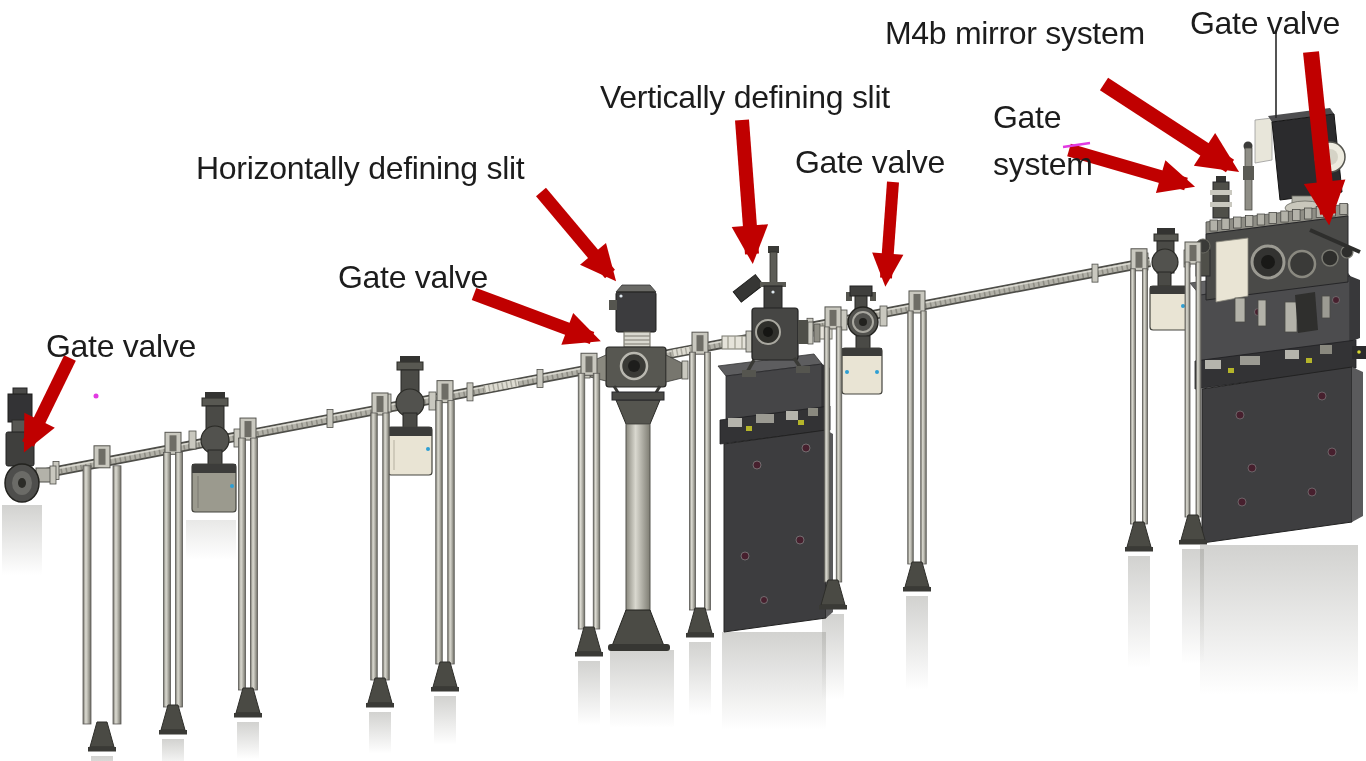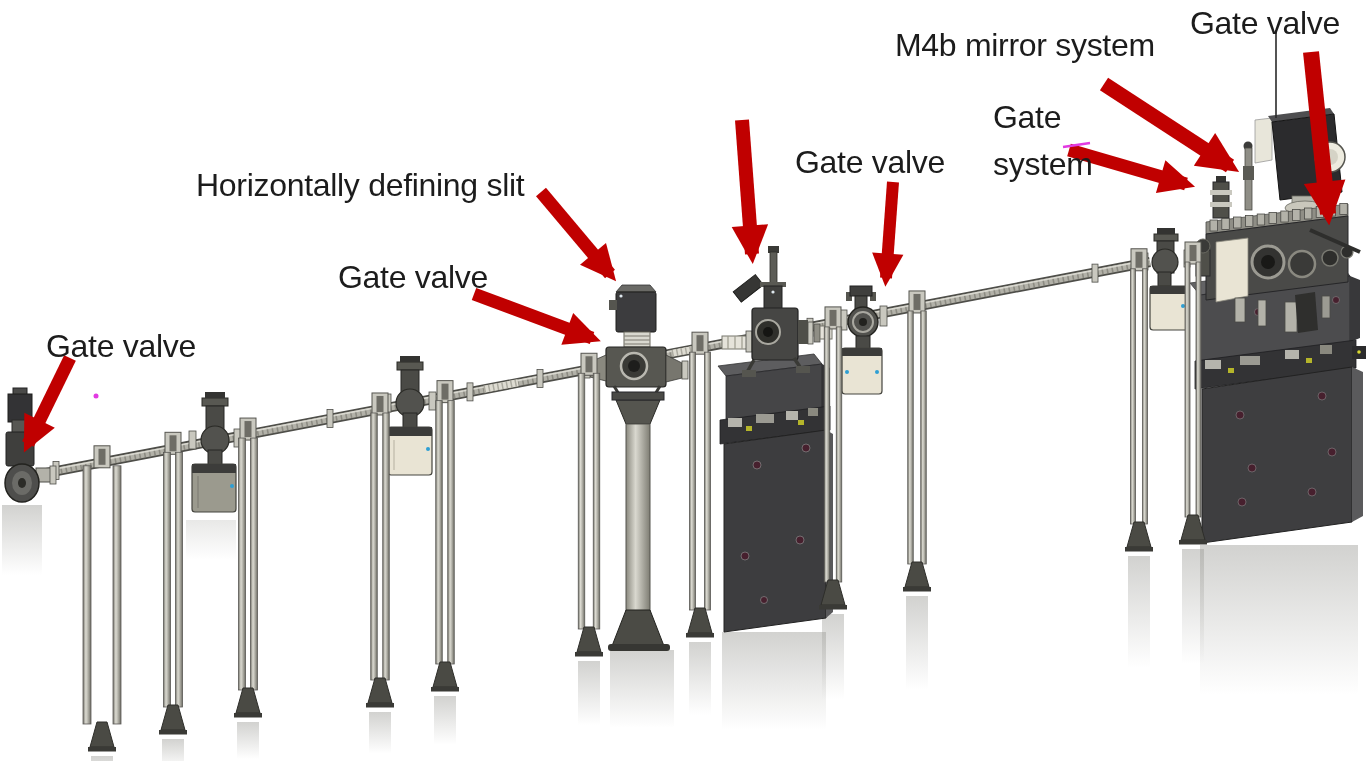--- a/index.html
+++ b/index.html
@@ -408,35 +408,36 @@
         <line x1="1276" y1="30" x2="1276" y2="118" stroke="#2a2a2a" stroke-width="1.6"></line>
         <line x1="1063" y1="147" x2="1090" y2="143" stroke="#e23ae2" stroke-width="2.5"></line>
         <circle cx="96" cy="396" r="2.5" fill="#e23ae2"></circle>
       </g>
 </svg>
 
 <div id="labels-layer">
       <div class="label" style="left: 46px; top: 323px; color: rgb(28, 28, 28);">
         <div>Gate valve</div>
       </div>
-      <div class="label" style="left: 196px; top: 162px; color: rgb(28, 28, 28);">
+      <div class="label" style="left: 196px; top: 145px; color: rgb(28, 28, 28);">
         <div>Horizontally defining slit</div>
       </div>
       <div class="label" style="left: 338px; top: 254px; color: rgb(28, 28, 28);">
         <div>Gate valve</div>
       </div>
       <div class="label" style="left: 600px; top: 74px; color: rgb(28, 28, 28);">
+        <div>Vertically defining slit</div>
       </div>
       <div class="label" style="left: 795px; top: 139px; color: rgb(28, 28, 28);">
         <div>Gate valve</div>
       </div>
       <div class="label" style="left: 985px; top: 94px; color: rgb(28, 28, 28); margin-left: 8px;">
         <div>Gate</div>
         <div>system</div>
       </div>
-      <div class="label" style="left: 885px; top: 22px; color: rgb(28, 28, 28); margin-left: 10px;">
+      <div class="label" style="left: 885px; top: 10px; color: rgb(28, 28, 28);">
         <div>M4b mirror system</div>
       </div>
       <div class="label" style="left: 1190px; top: 0px; color: rgb(28, 28, 28);">
         <div>Gate valve</div>
       </div>
     </div>
 </div>
 
 </body></html>

